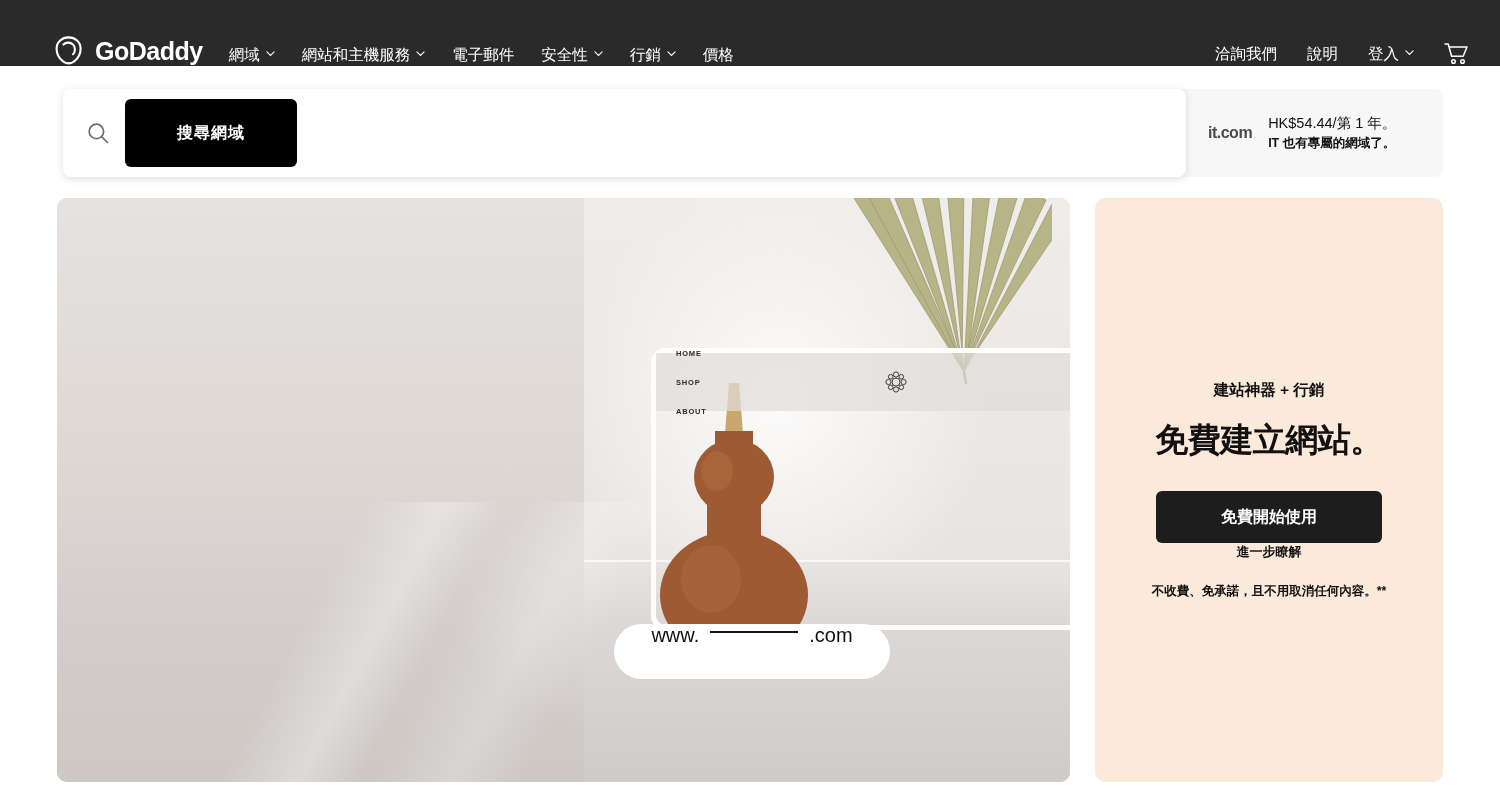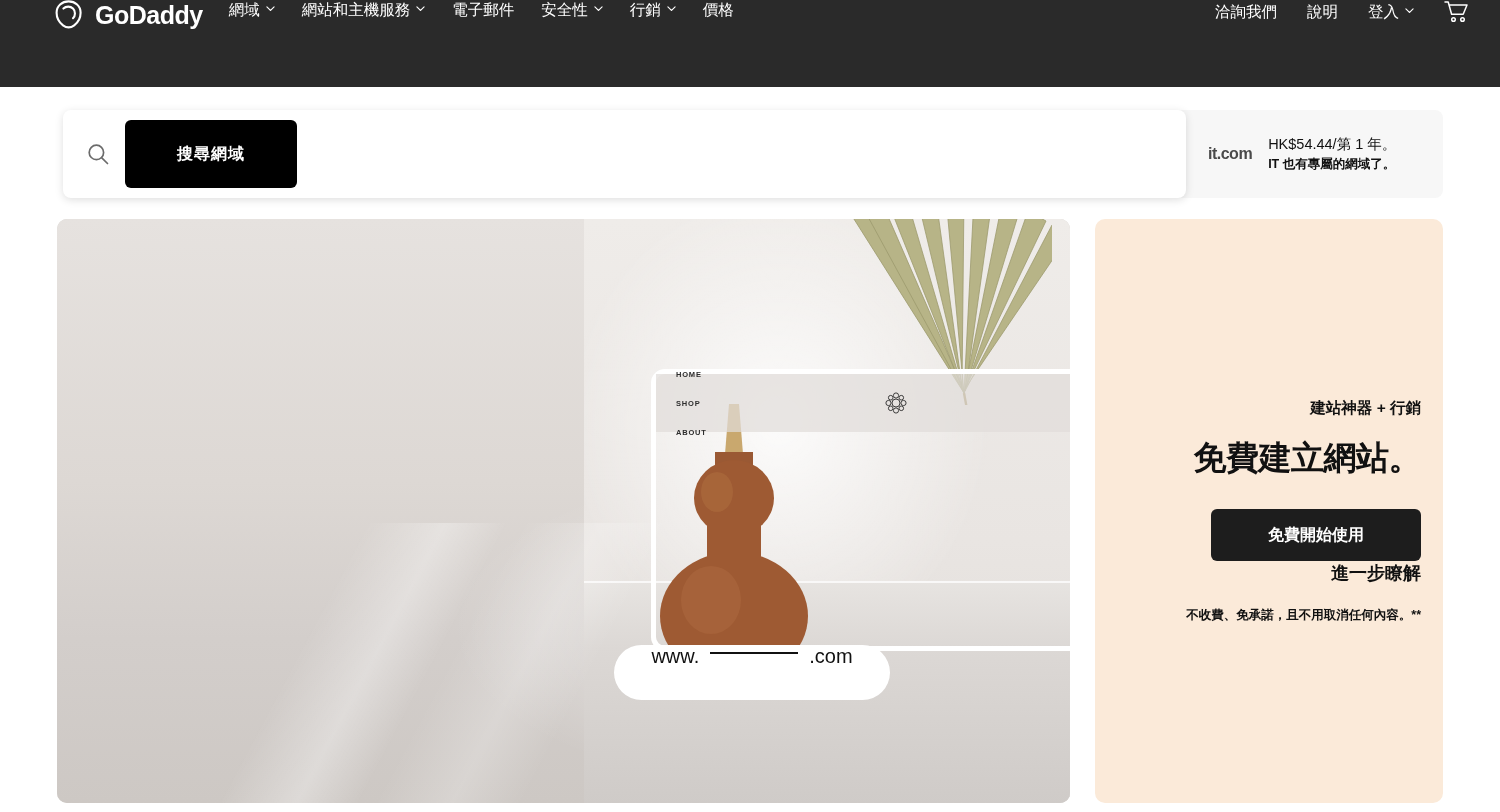--- a/index.html
+++ b/index.html
@@ -5,23 +5,23 @@
   * { margin:0; padding:0; box-sizing:border-box; }
   html, body {
     width:1500px; height:812px;
     background:#ffffff;
     font-family:"Liberation Sans", "DejaVu Sans", sans-serif;
     overflow:hidden;
   }
 
   
   .topnav {
-    height:87px; width:100%;
+    height:66px; width:100%;
     background:#2a2a2a;
-    display:flex; align-items:flex-start;
+    display:flex; align-items:flex-end;
     padding:0 30px 0 52px;
     color:#ffffff;
   }
   .logo { display:flex; align-items:center; gap:9px; margin-right:26px; }
   .logo-mark { width:34px; height:30px; flex:0 0 auto; }
   .logo-word {
     font-size:25px; font-weight:bold; letter-spacing:-0.5px; color:#fff;
     font-family:"Liberation Sans", sans-serif;
   }
   .nav-items { display:flex; align-items:center; gap:27px; }
@@ -177,38 +177,38 @@
     margin-bottom:26px;
   }
   .subcopy { font-size:16.5px; line-height:1.72; color:#1a1a1a; width:410px; }
 
   
   .promo-card {
     width:348px; flex:0 0 348px;
     background:#fbead9;
     border-radius:10px;
     display:flex; flex-direction:column;
-    align-items:flex-end; justify-content:center;
+    align-items:center; justify-content:center;
     padding:16px 22px;
     text-align:center;
   }
   .pc-eyebrow { font-size:15.5px; font-weight:bold; color:#111; margin-bottom:17px; }
   .pc-title {
     font-size:33px; font-weight:bold; color:#111;
     letter-spacing:-0.5px; margin-bottom:28px; white-space:nowrap;
   }
   .pc-btn {
     background:#1d1d1d; color:#ffffff;
     border:none; border-radius:6px;
     font-size:16px; font-weight:bold;
-    width:210px; height:52px; cursor:pointer; 
+    width:226px; height:52px; cursor:pointer; 
     font-family:"Liberation Sans", sans-serif;
   }
   .pc-link {
-    font-size:18px; font-weight:bold; color:#111;
+    font-size:13px; font-weight:bold; color:#111;
     text-decoration:none; margin-bottom:22px; cursor:pointer;
   }
   .pc-disclaimer { font-size:12.5px; font-weight:bold; color:#111; }
 </style>
 </head>
 <body>
 
 <div class="topnav">
   <div class="logo">
     <span class="logo-mark">

